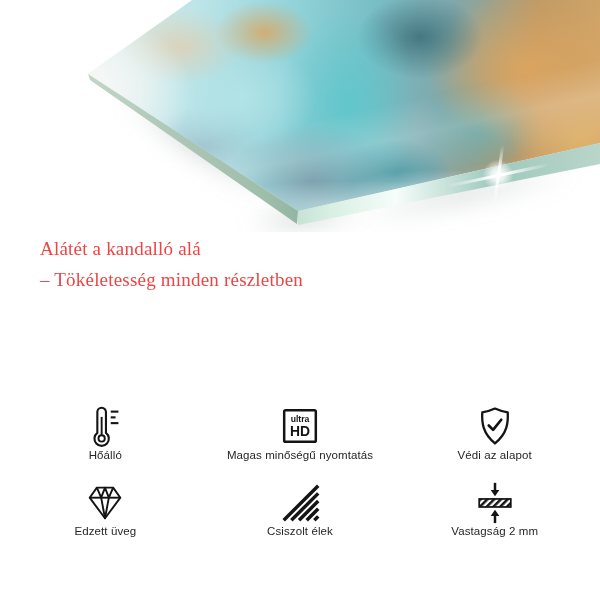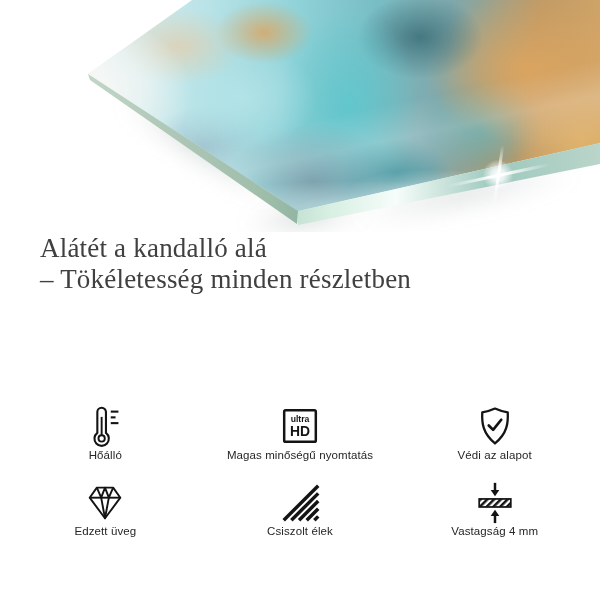--- a/index.html
+++ b/index.html
@@ -61,21 +61,21 @@
       background:radial-gradient(closest-side, rgba(255,255,255,1) 0%, rgba(255,255,255,0.75) 30%, rgba(255,255,255,0) 70%); }
   .sparkle .ray-h { position:absolute; left:-52px; top:-1.5px; width:104px; height:3px; transform:rotate(-12deg);
       background:linear-gradient(to right, rgba(255,255,255,0) 0%, #fff 45%, #fff 55%, rgba(255,255,255,0) 100%); }
   .sparkle .ray-v { position:absolute; left:-1.5px; top:-30px; width:3px; height:60px; transform:rotate(8deg);
       background:linear-gradient(to bottom, rgba(255,255,255,0) 0%, #fff 45%, #fff 55%, rgba(255,255,255,0) 100%); }
 
   
   .content { position:absolute; left:40px; top:233px; width:525px; }
   .title {
     font-family:"Liberation Serif", serif; font-weight:400;
-    font-size:27px; line-height:31px; color:#404040; letter-spacing:0.2px;
+    font-size:19px; line-height:31px; color:#ef4444; letter-spacing:0.2px;
   }
   .description {
     margin-top:17px; width:502px;
     font-size:13.5px; line-height:23.5px; color:#333; letter-spacing:0.1px;
   }
 
   
   .features {
     position:absolute; left:8px; top:403px; width:584px;
     display:grid; grid-template-columns:repeat(3,1fr); row-gap:18px;
@@ -184,17 +184,17 @@
               <rect width="2.6" height="5" fill="#141414"></rect>
             </pattern>
           </defs>
           <rect x="7.5" y="20.8" width="33" height="8.4" fill="url(#hatch)" stroke="#141414" stroke-width="1.8"></rect>
           <line x1="24" y1="4" x2="24" y2="11.5" stroke="#141414" stroke-width="2.6"></line>
           <polygon points="24,18 19.5,11.5 28.5,11.5" fill="#141414"></polygon>
           <line x1="24" y1="46" x2="24" y2="38.5" stroke="#141414" stroke-width="2.6"></line>
           <polygon points="24,32 19.5,38.5 28.5,38.5" fill="#141414"></polygon>
         </svg>
       </div>
-      <div class="feature-label">Vastagság 4 mm</div>
+      <div class="feature-label">Vastagság 2 mm</div>
     </div>
 
   </div>
 </div>
 
 </body></html>

